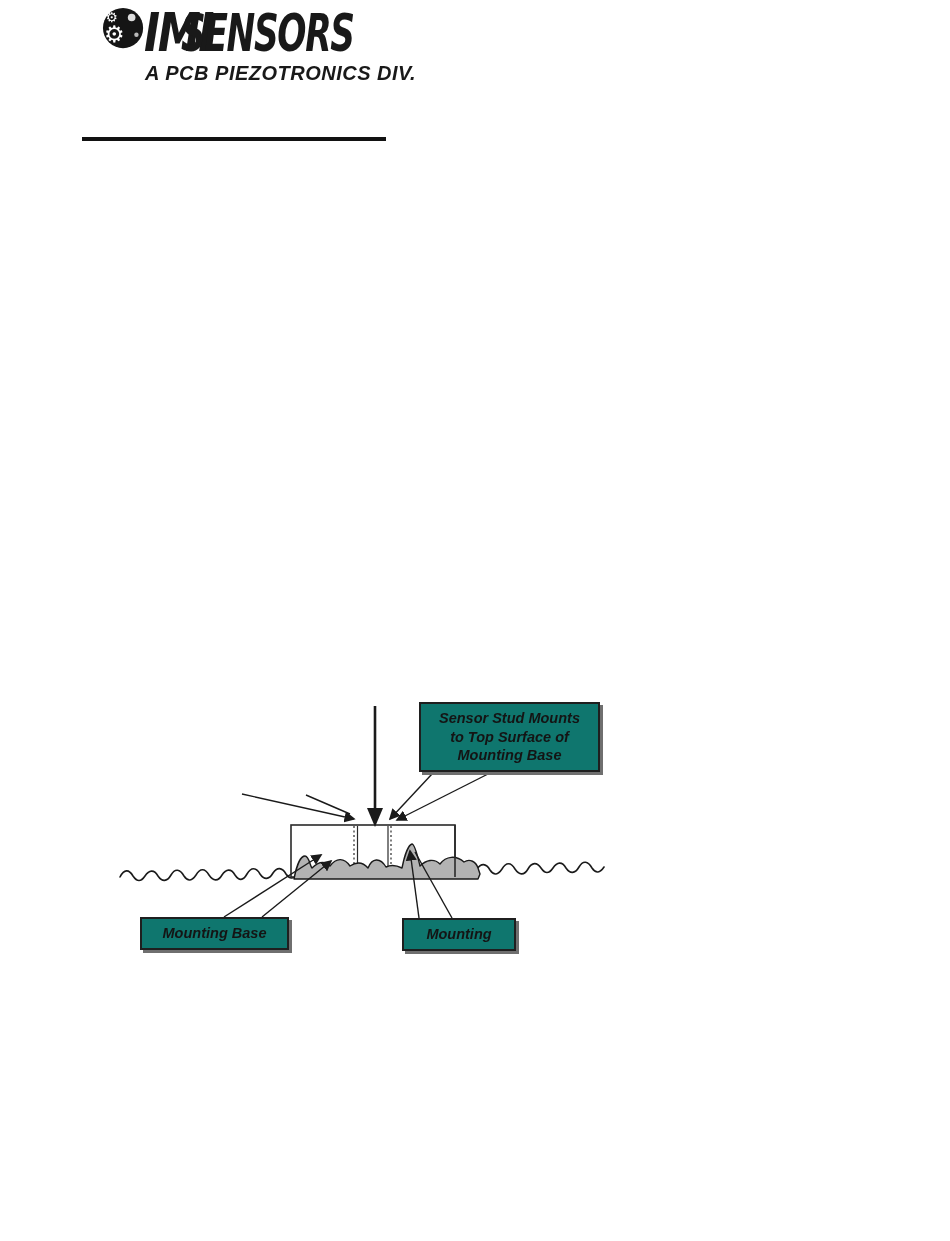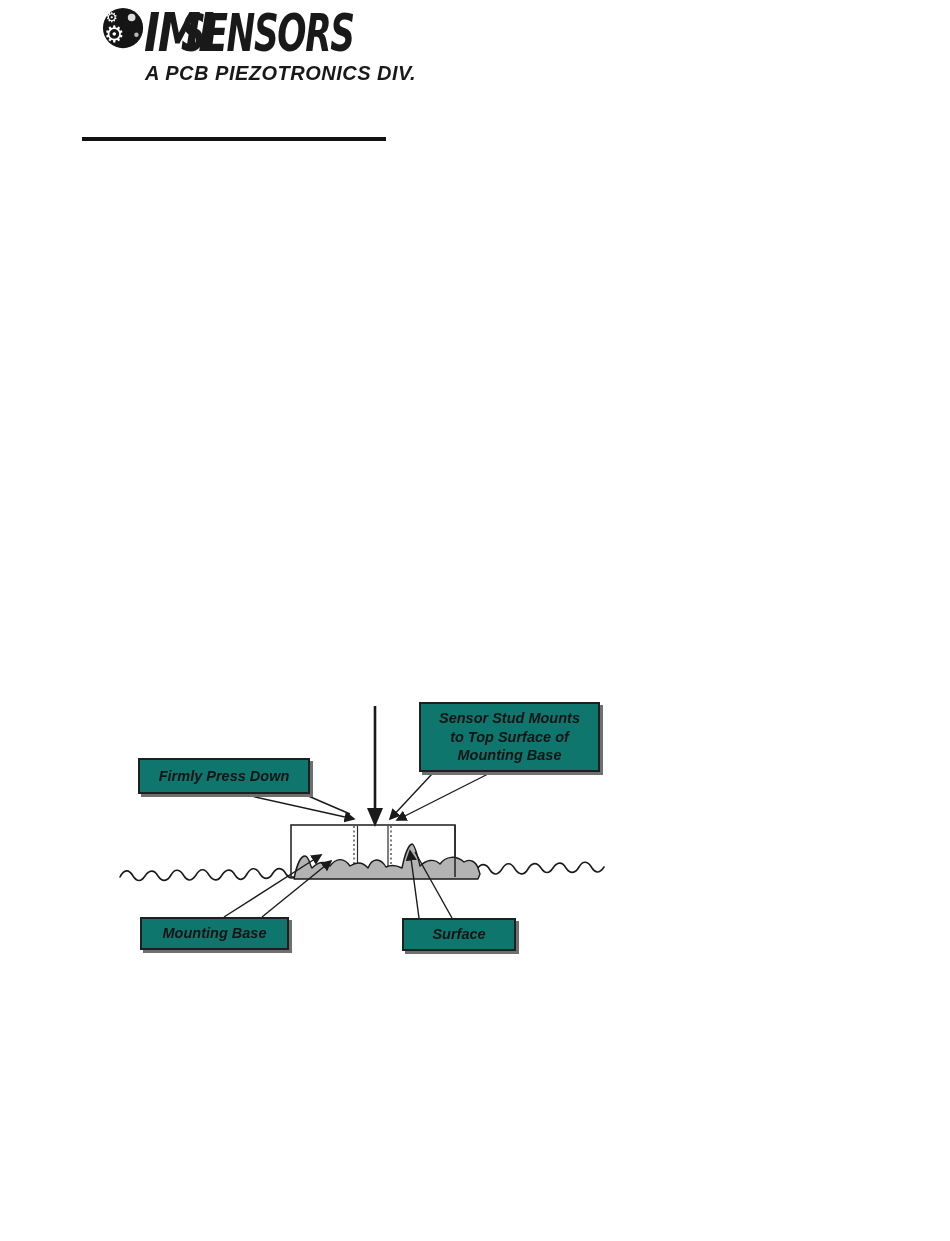--- a/index.html
+++ b/index.html
@@ -138,17 +138,16 @@
     </g>
     <g stroke="#1a1a1a" stroke-width="1.4" fill="none">
       <line x1="419" y1="918" x2="410" y2="851" marker-end="url(#ah)"></line>
       <line x1="452" y1="918" x2="415" y2="852"></line>
     </g>
   </svg>
 
   <div class="callout co-sensor-stud">Sensor Stud Mounts
 to Top Surface of
 Mounting Base</div>
-  <div class="callout co-firmly">Firmly Press Down</div>
   <div class="callout co-mounting">Mounting Base</div>
-  <div class="callout co-adhesive">Surface</div>
+  <div class="callout co-adhesive">Mounting</div>
 
 </div>
 
 </body></html>

